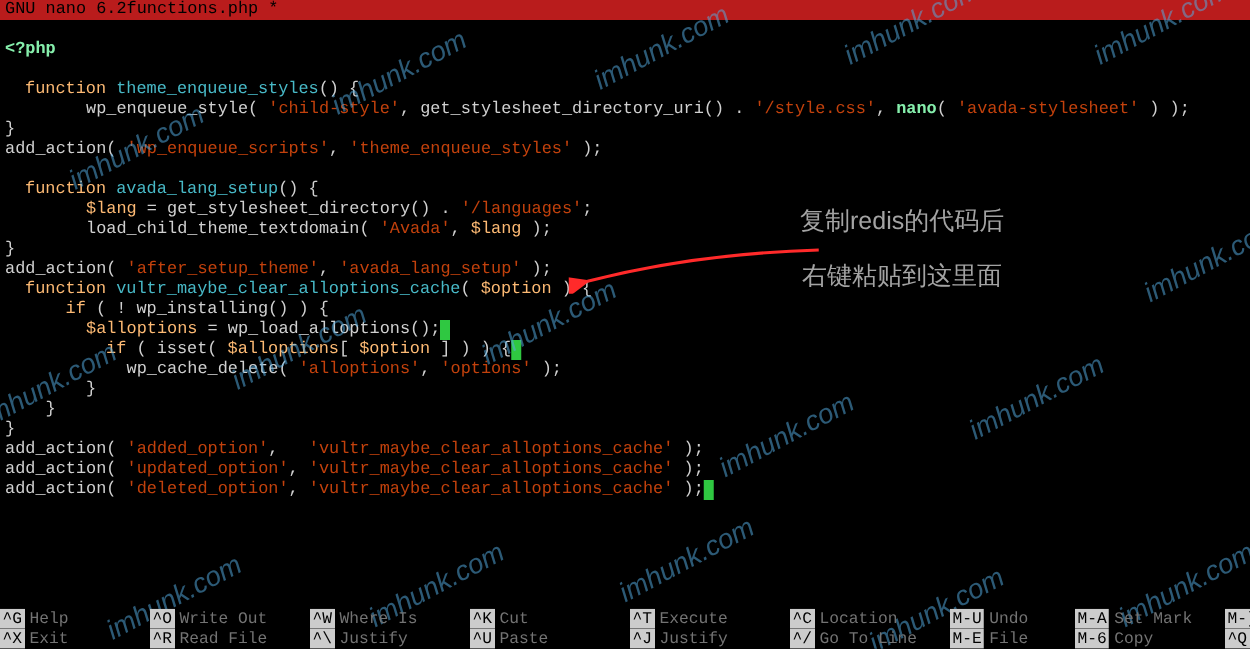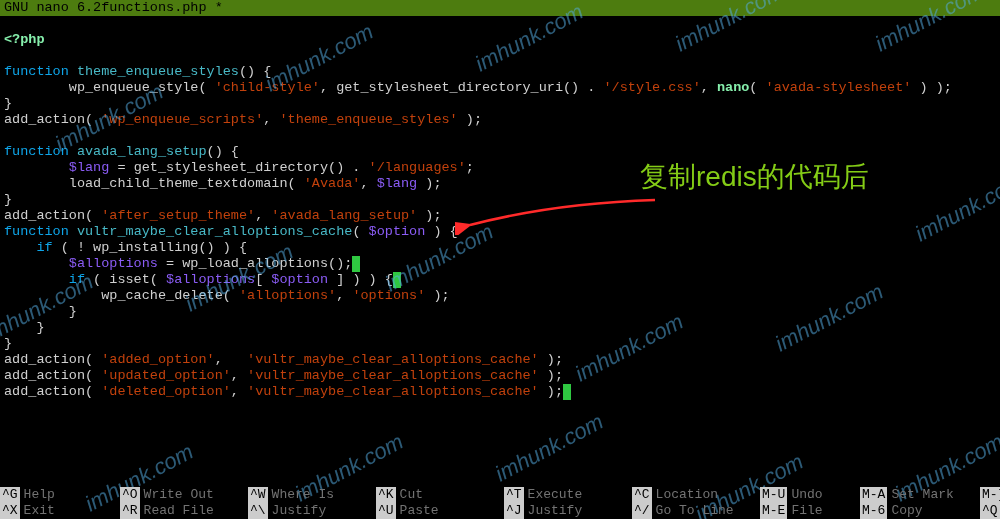--- a/index.html
+++ b/index.html
@@ -8,55 +8,55 @@
     font-family: "Courier New", Consolas, monospace;
     font-size: 13.5px;
     line-height: 16px;
     color: #d0d0d0;
     width: 1000px;
     height: 519px;
     overflow: hidden;
     position: relative;
   }
   .titlebar {
-    background: #4d7c0f;
+    background: #b91c1c;
     color: #000;
     height: 16px;
     display: flex;
   }
   .titlebar .left { flex: 0 0 auto; padding-left: 4px; }
   .titlebar .center { flex: 1 1 auto; text-align: left; }
   .editor {
     padding: 0 0 0 4px;
     white-space: pre;
   }
-  .kw   { color: #0ea5e9; }     
+  .kw   { color: #fdba74; margin-left: 16px; }     
   .fn   { color: #48b9c7; }     
   .str  { color: #c2410c; }     
-  .var  { color: #8b5cf6; }
+  .var  { color: #fdba74; }
   .arr  { color: #86efac; font-weight: bold; }
   .cursor { background: #2fc841; color:#2fc841; display:inline-block; width:8px; }
   .hotbar {
     position: absolute;
     bottom: 0;
     left: 0;
     width: 100%;
     display: grid;
     grid-template-columns: 120px 128px 128px 128px 128px 128px 100px 120px auto;
     grid-template-rows: 16px 16px;
     font-size: 13px;
   }
   .hotkey { display:flex; align-items:center; gap:4px; white-space:nowrap; overflow:hidden; }
   .hotkey .k { background:#cccccc; color:#000; padding:0 2px; }
   .hotkey .t { color:#737373; }
   .annotation {
     position:absolute;
-    color:#84cc16;
+    color:#a3a3a3;
     font-family: "Microsoft YaHei","PingFang SC",sans-serif;
-    font-size: 28px;
+    font-size: 20px;
     line-height: 34px;
     font-weight: 500;
     text-align:center;
   }
   .arrow-svg { position:absolute; pointer-events:none; }
   .watermark {
     position:absolute;
     color: rgba(84,173,227,0.52);
     font-family: Arial, sans-serif;
     font-size: 22px;
@@ -123,20 +123,21 @@
   <defs>
     <marker id="ah" markerWidth="12" markerHeight="10" refX="1" refY="5" orient="auto">
       <polygon points="12,0 0,5 12,10" fill="#ff2a2a"></polygon>
     </marker>
   </defs>
   <path d="M 200 5 Q 100 8 15 30" stroke="#ff2a2a" stroke-width="2.5" fill="none" marker-end="url(#ah)"></path>
 </svg>
 
 <div class="annotation" style="left:640px; top:160px;">
   <div>复制redis的代码后</div>
+  <div style="margin-top:10px;">右键粘贴到这里面</div>
 </div>
 
 <div class="hotbar">
   <div class="hotkey">
       <span class="k">^G</span>
       <span class="t">Help</span>
     </div>
   <div class="hotkey">
       <span class="k">^O</span>
       <span class="t">Write Out</span>

